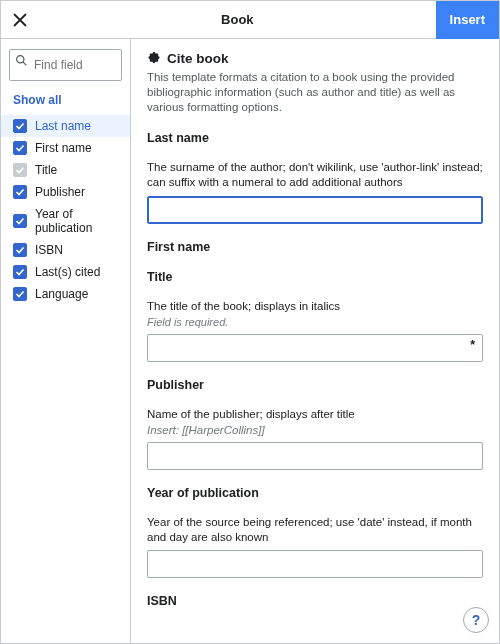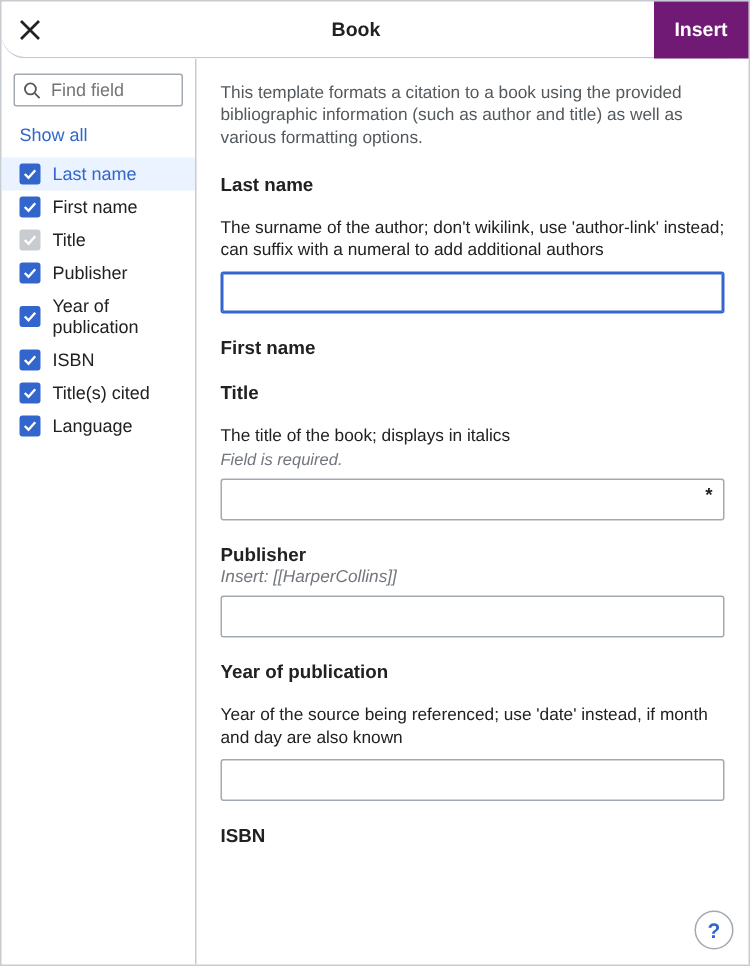--- a/index.html
+++ b/index.html
@@ -19,39 +19,38 @@
   flex-direction: column;
   position: relative;
   box-shadow: 0 1px 3px rgba(0,0,0,.08);
 }
 .dlg-header {
   height: 38px;
   flex: 0 0 38px;
   display: flex;
   align-items: center;
   border-bottom: 1px solid #c8ccd1;
-  border-radius: 16px;
 }
 .dlg-close {
   width: 38px;
   height: 38px;
   display: flex;
   align-items: center;
   justify-content: center;
   cursor: pointer;
 }
 .dlg-close svg { width: 14px; height: 14px; }
 .dlg-title {
   flex: 1;
   text-align: center;
   font-weight: 700;
   font-size: 13px;
 }
 .dlg-insert {
-  background: #701a75;
+  background: #3b82f6;
   color: #fff;
   font-weight: 700;
   height: 38px;
   padding: 0 14px;
   display: flex;
   align-items: center;
   font-size: 13px;
   cursor: default;
 }
 .body {
@@ -64,39 +63,39 @@
   border-right: 1px solid #c8ccd1;
   overflow-y: auto;
   padding: 10px 0;
 }
 .sb-search {
   margin: 0 8px 8px 8px;
   position: relative;
 }
 .sb-search input {
   width: 100%;
-  height: 22px;
+  height: 32px;
   border: 1px solid #a2a9b1;
   border-radius: 2px;
   padding: 0 6px 0 24px;
   font-size: 12px;
 }
 .sb-search svg {
   position: absolute;
   left: 6px;
   top: 5px;
   width: 13px;
   height: 13px;
   stroke: #54595d;
 }
 .show-all {
   display: block;
   padding: 4px 12px;
   color: #3366cc;
-  font-weight: 400;
+  font-weight: 700;
   cursor: pointer;
   font-size: 12px;
   margin-bottom: 4px;
 }
 .sb-item {
   display: flex;
   align-items: center;
   padding: 4px 12px;
   cursor: pointer;
   font-size: 12px;
@@ -286,33 +285,39 @@
             </svg>
           </span>
         <span>ISBN</span>
       </div>
       <div class="sb-item">
         <span class="chk blue">
             <svg viewBox="0 0 10 10">
               <path d="M1.5 5 L4 7.5 L8.5 2.5" stroke="#fff" stroke-width="1.6" fill="none"></path>
             </svg>
           </span>
-        <span>Title(s) cited</span>
+        <span>Last(s) cited</span>
       </div>
       <div class="sb-item">
         <span class="chk blue">
             <svg viewBox="0 0 10 10">
               <path d="M1.5 5 L4 7.5 L8.5 2.5" stroke="#fff" stroke-width="1.6" fill="none"></path>
             </svg>
           </span>
         <span>Language</span>
       </div>
     </div>
 
     <div class="main cut">
+      <div class="tpl-head">
+        <svg viewBox="0 0 20 20" fill="#202122">
+            <path d="M8 2a2 2 0 1 1 4 0h3a1 1 0 0 1 1 1v3a2 2 0 1 1 0 4v3a1 1 0 0 1-1 1h-3a2 2 0 1 1-4 0H5a1 1 0 0 1-1-1v-3a2 2 0 1 1 0-4V3a1 1 0 0 1 1-1h3Z"></path>
+          </svg>
+        <span>Cite book</span>
+      </div>
       <div class="tpl-desc">This template formats a citation to a book using the provided bibliographic information (such as author and title) as well as various formatting options.</div>
 
       <div class="field">
         <div class="field-label">Last name</div>
         <div class="field-desc">The surname of the author; don't wikilink, use 'author-link' instead; can suffix with a numeral to add additional authors</div>
         <input class="field-input focused" value="" style="">
       </div>
 
       <div class="field">
         <div class="field-label">First name</div>
@@ -323,20 +328,21 @@
         <div class="field-desc">The title of the book; displays in italics</div>
         <div class="field-required">Field is required.</div>
         <div class="field-req-wrap">
           <input class="field-input" value="" style="">
           <span class="field-req-mark">*</span>
         </div>
       </div>
 
       <div class="field">
         <div class="field-label">Publisher</div>
+        <div class="field-desc">Name of the publisher; displays after title</div>
         <div class="field-example">Insert: [[HarperCollins]]</div>
         <input class="field-input" value="" style="">
       </div>
 
       <div class="field">
         <div class="field-label">Year of publication</div>
         <div class="field-desc">Year of the source being referenced; use 'date' instead, if month and day are also known</div>
         <input class="field-input" value="" style="">
       </div>
 

